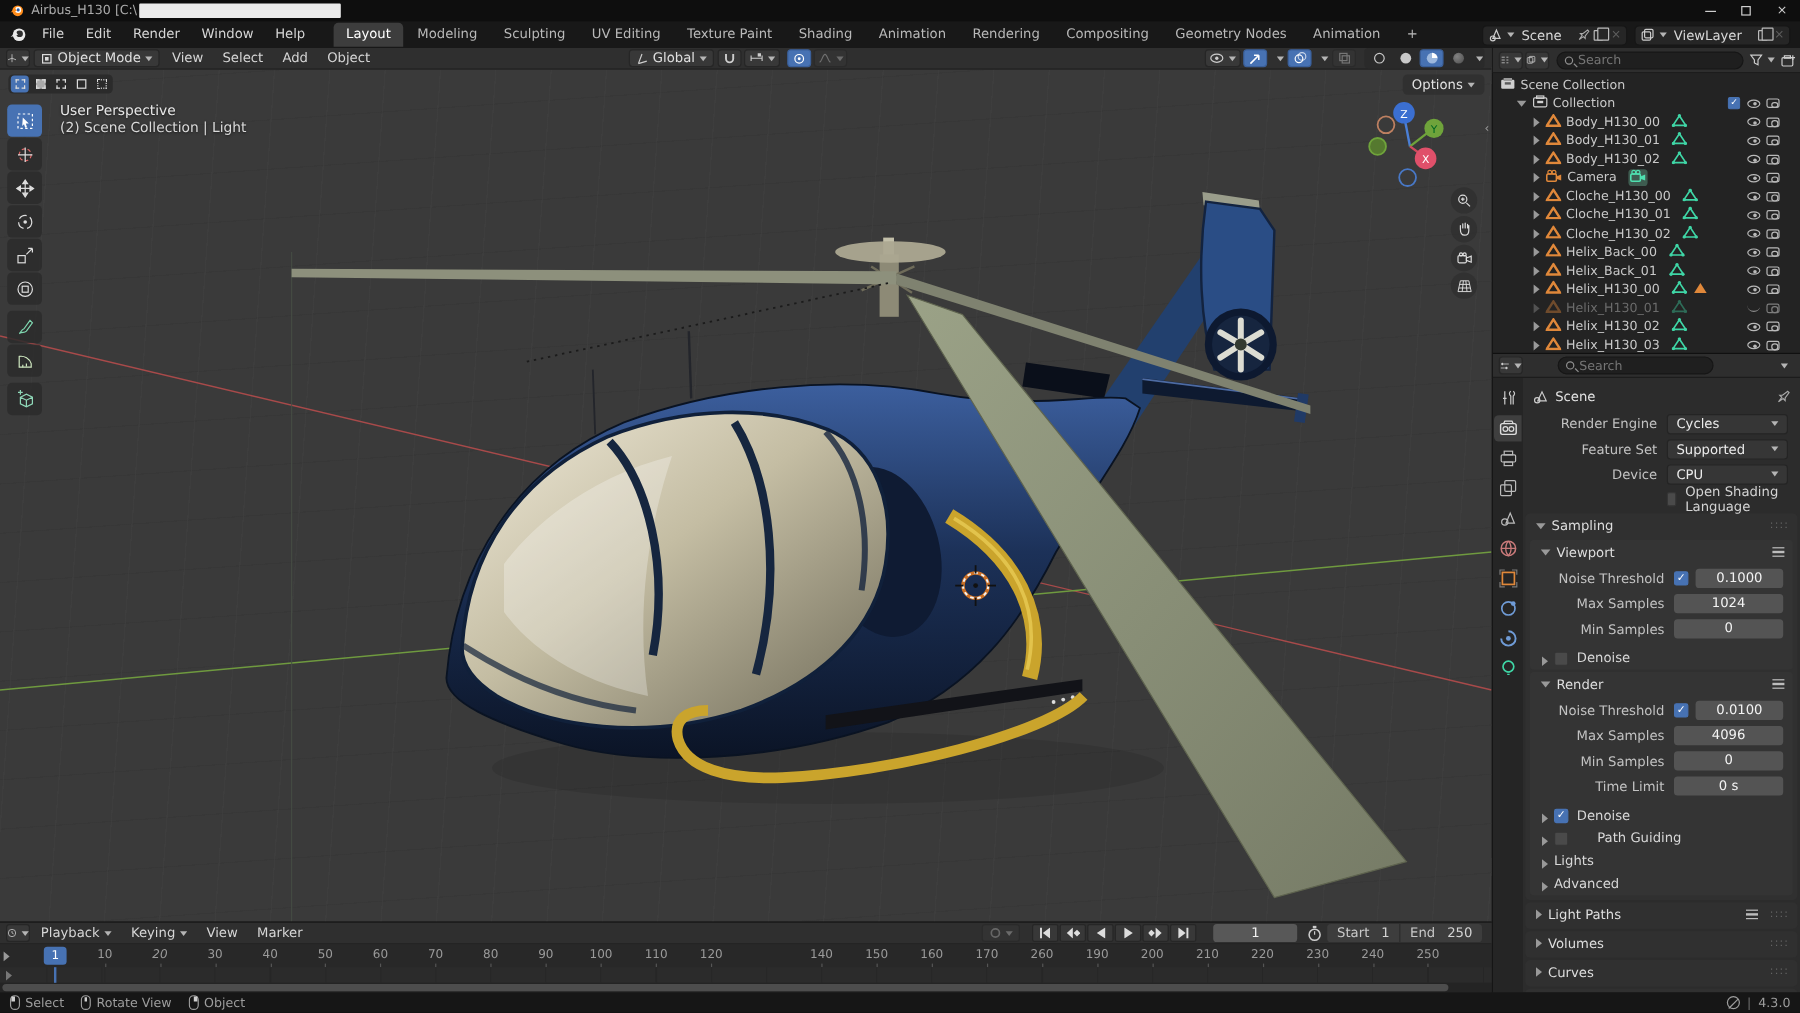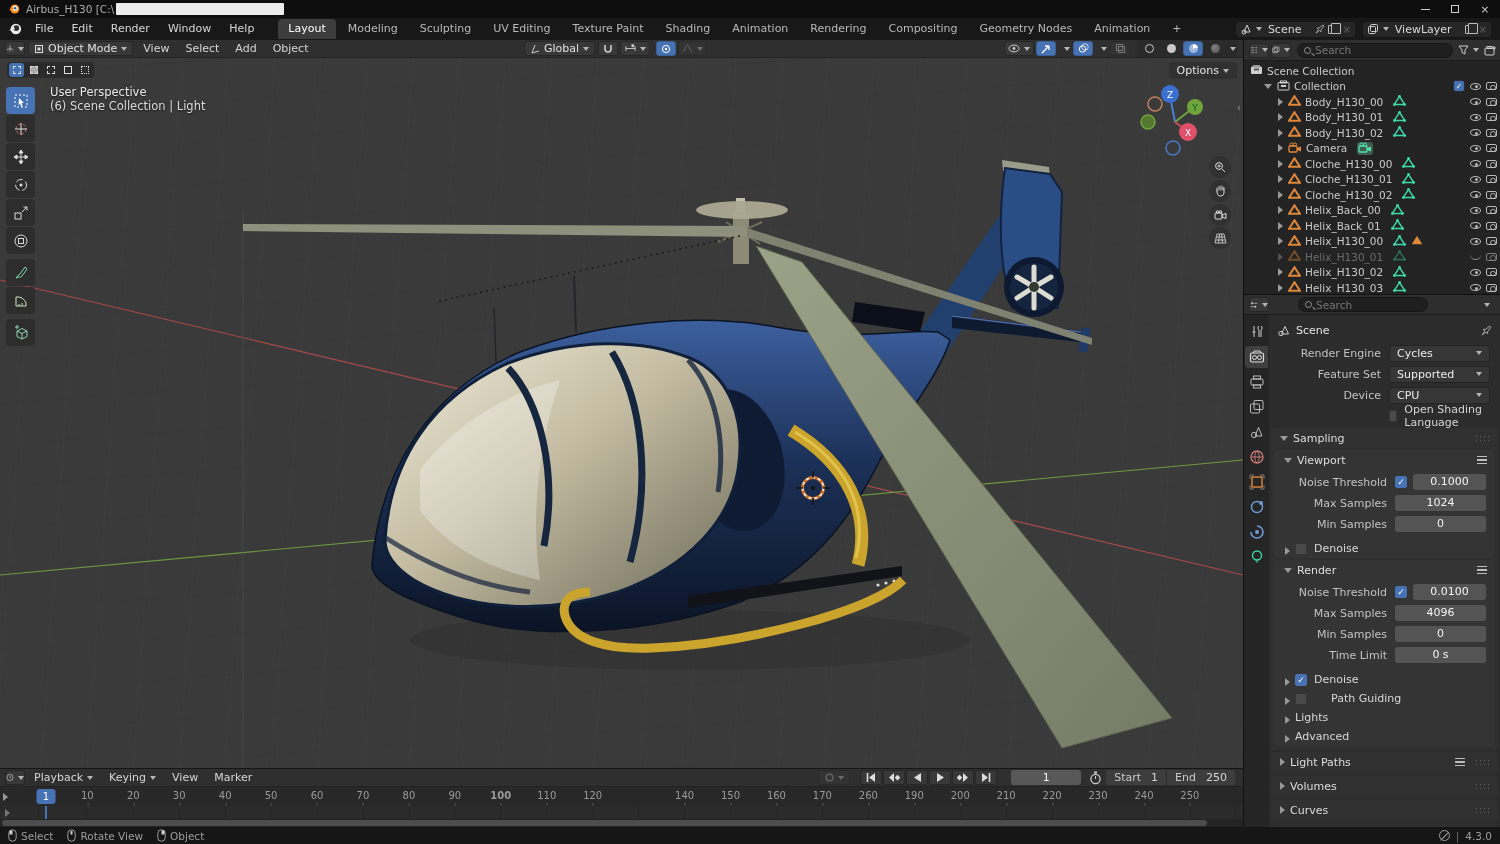--- a/index.html
+++ b/index.html
@@ -76,21 +76,21 @@
   .field{background:#585858;border-radius:3px;height:15px;display:flex;align-items:center;justify-content:center;color:#f2f2f2}
   .pillgrp{display:flex;background:#3d3d3d;border-radius:3px;height:15px;align-items:center;margin-left:4px}
   
   #outliner{height:255px;display:flex;flex-direction:column;background:#232323;border-bottom:1px solid #101010}
   #ol-header{height:21px;background:#2e2e2e;display:flex;align-items:center;padding:0 4px;border-bottom:1px solid #1c1c1c}
   .searchbox{flex:1;background:#1f1f1f;border:1px solid #161616;border-radius:9px;height:15px;display:flex;align-items:center;padding:0 6px;margin:0 5px}
   .searchbox input{background:transparent;border:0;outline:0;color:#bbb;font-size:10.5px;width:100%;font-family:inherit}
   .mag{width:7px;height:7px;border:1px solid #909090;border-radius:50%;position:relative;flex:none;margin-right:4px}
   .mag:after{content:"";position:absolute;left:6px;top:6px;width:4px;height:1px;background:#909090;transform:rotate(45deg)}
   #ol-rows{flex:1;overflow:hidden;padding-top:2px}
-  .ol-row{height:15.5px;display:flex;align-items:center;color:#c9c9c9;font-size:10.5px;padding-right:3px}
+  .ol-row{height:15.5px;display:flex;align-items:center;color:#c9c9c9;font-size:10.5px;padding-right:17px}
   .ol-row .lbl{margin-left:4px;white-space:nowrap}
   .ol-row.hid .lbl{color:#6b6b6b}
   .ol-right{margin-left:auto;display:flex;align-items:center;gap:5px}
   .eye{width:11px;height:7px;border:1px solid #b9b9b9;border-radius:50%;position:relative}
   .eye:after{content:"";position:absolute;left:3.5px;top:1.5px;width:3px;height:3px;border-radius:50%;background:#b9b9b9}
   .eye-c{width:11px;height:6px;border-bottom:1.5px solid #8a8a8a;border-radius:0 0 10px 10px}
   .rcam{width:11px;height:8px;border:1px solid #b9b9b9;border-radius:2px;position:relative}
   .rcam:after{content:"";position:absolute;left:3px;top:1.5px;width:3.5px;height:3.5px;border:1px solid #b9b9b9;border-radius:50%}
   .cb{width:12px;height:12px;border-radius:2px;background:#4a4a4a;border:1px solid #353535;color:#fff;font-size:9px;line-height:11px;text-align:center}
   .cb.on{background:#4772b3;border-color:#4772b3}
@@ -378,21 +378,21 @@
             <div class="tool gap">
               <svg width="16" height="16" viewBox="0 0 16 16">
                 <path d="M4 6 L9 3.5 L14 6 L14 11.5 L9 14 L4 11.5 Z M4 6 L9 8.5 L14 6 M9 8.5 V14" fill="none" stroke="#8fd8b8"></path>
                 <path d="M2 2 H6 M4 0 V4" stroke="#8fd8b8"></path>
               </svg>
             </div>
           </div>
 
         <div id="vp-text">
           <div>User Perspective</div>
-          <div class="l2">(6) Scene Collection | Light</div>
+          <div class="l2">(2) Scene Collection | Light</div>
         </div>
 
         <div id="options-btn" class="flex">
           <span>Options</span>
             <span class="caret"></span>
         </div>
 
         <svg id="gizmo" viewBox="0 0 84 84">
           <line x1="44" y1="40" x2="39" y2="14" stroke="#4a7fd6" stroke-width="2"></line>
           <line x1="44" y1="40" x2="62" y2="26" stroke="#6fa33b" stroke-width="2"></line>
@@ -608,29 +608,29 @@
                 <span style="color:#c9c9c9;margin-right:10px">End</span>
                   <span>250</span>
               </div>
             </div>
           </div>
         </div>
         <div id="tl-ruler">
           <span class="tri-r" style="position:absolute;left:3px;top:6px"></span>
           <div id="playhead-label" style="left: 46px;">1</div>
         <span class="tick" style="left: 87.346px;">10</span>
-            <span class="tick" style="left: 133.286px;">20</span>
+            <span class="tick" style="left: 133.286px; font-style: italic;">20</span>
             <span class="tick" style="left: 179.226px;">30</span>
             <span class="tick" style="left: 225.166px;">40</span>
             <span class="tick" style="left: 271.106px;">50</span>
             <span class="tick" style="left: 317.046px;">60</span>
             <span class="tick" style="left: 362.986px;">70</span>
             <span class="tick" style="left: 408.926px;">80</span>
             <span class="tick" style="left: 454.866px;">90</span>
-            <span class="tick" style="left: 500.806px; font-weight: bold;">100</span>
+            <span class="tick" style="left: 500.806px;">100</span>
             <span class="tick" style="left: 546.746px;">110</span>
             <span class="tick" style="left: 592.686px;">120</span>
             <span class="tick" style="left: 638.626px; margin-top: 24px;">130</span>
             <span class="tick" style="left: 684.566px;">140</span>
             <span class="tick" style="left: 730.506px;">150</span>
             <span class="tick" style="left: 776.446px;">160</span>
             <span class="tick" style="left: 822.386px;">170</span>
             <span class="tick" style="left: 868.326px;">260</span>
             <span class="tick" style="left: 914.266px;">190</span>
             <span class="tick" style="left: 960.206px;">200</span>

